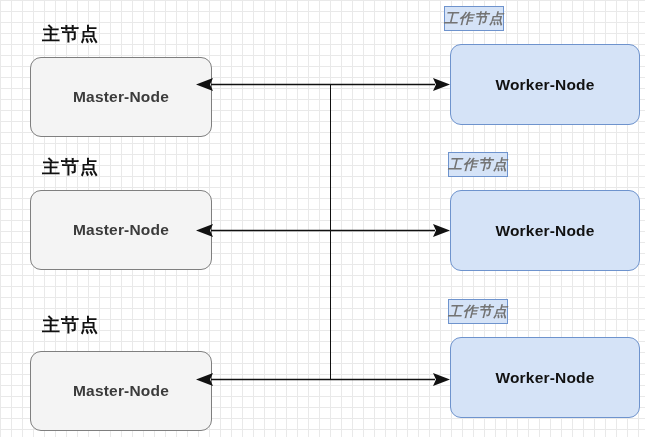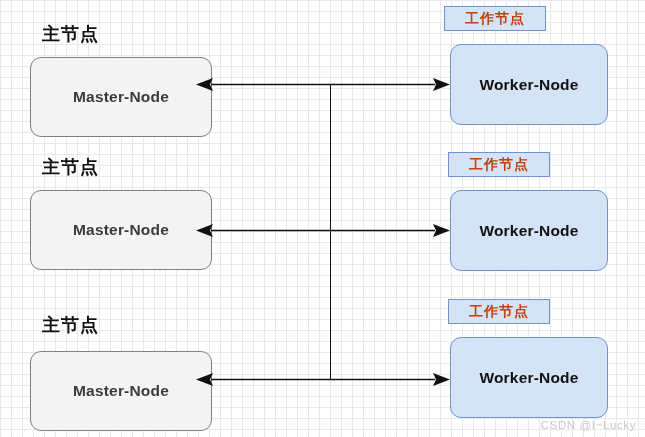--- a/index.html
+++ b/index.html
@@ -46,50 +46,51 @@
     font-size: 15.5px;
     width: 182px;
     height: 80px;
     left: 30px;
   }
   .worker-box {
     background: #d5e3f7;
     border: 1.6px solid #6e93cd;
     color: #111111;
     font-size: 15.5px;
-    width: 158px;
+    width: 190px;
     height: 81px;
     left: 450px;
   }
 
   .master-label {
     position: absolute;
     left: 42px;
     font-size: 18px;
     font-weight: bold;
     color: #111111;
     letter-spacing: 1px;
     white-space: nowrap;
   }
 
   .worker-label {
     position: absolute;
     box-sizing: border-box;
     background: #d5e3f7;
     border: 1.4px solid #6e93cd;
-    color: #c2410c;
+    color: #737373;
     font-size: 14px;
     font-weight: bold;
     letter-spacing: 1px;
     display: flex;
     align-items: center;
     justify-content: center;
     white-space: nowrap;
-    width: 102px;
+    width: 60px;
     height: 25px;
+    font-style: italic;
   }
 
   .connector {
     position: absolute;
     left: 196px;
     width: 254px;
     height: 17px;
     pointer-events: none;
   }
 
@@ -148,15 +149,14 @@
   <div class="node-box worker-box" style="top:337px;">Worker-Node</div>
 
   <svg class="connector" style="top:371px;" viewBox="0 0 254 17">
     <line x1="15" y1="8.5" x2="239" y2="8.5" stroke="#111111" stroke-width="1.7"></line>
     <polygon points="0,8.5 17,2 14,8.5 17,15" fill="#111111"></polygon>
     <polygon points="254,8.5 237,2 240,8.5 237,15" fill="#111111"></polygon>
   </svg>
 
   <div class="spine"></div>
 
-  <div class="watermark">CSDN @I~Lucky</div>
 
 </div>
 
 </body></html>

